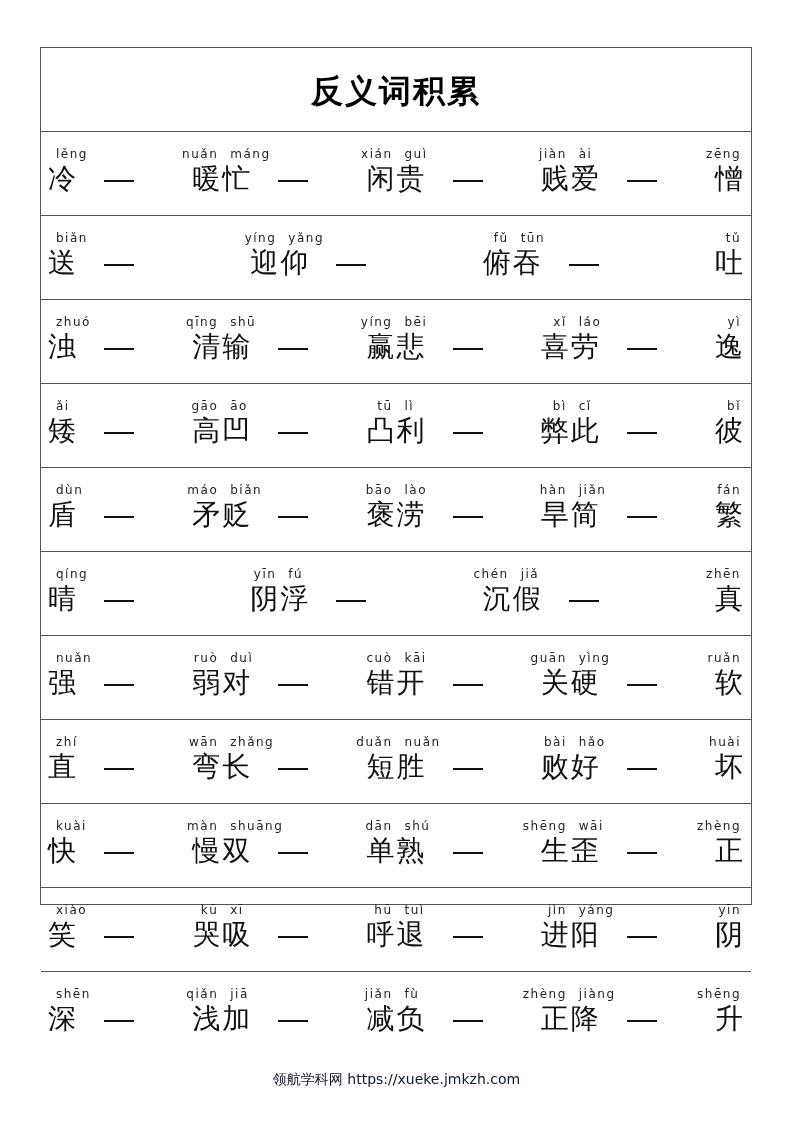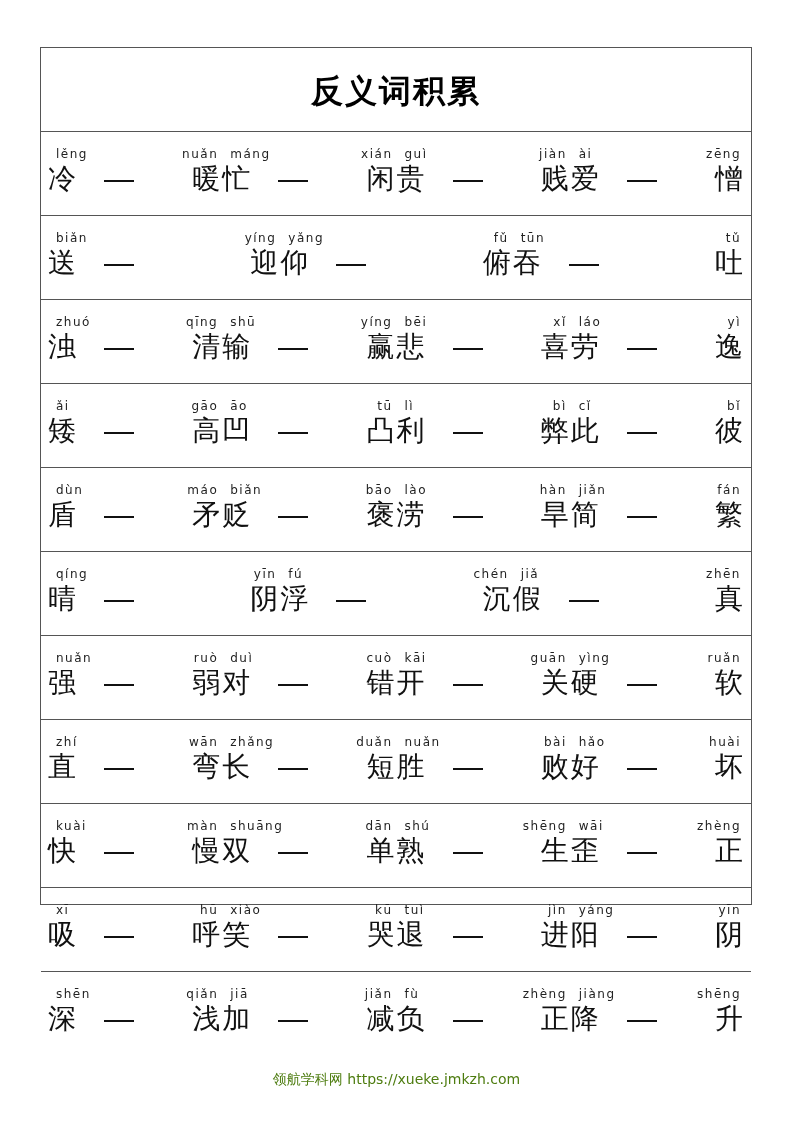--- a/index.html
+++ b/index.html
@@ -17,21 +17,21 @@
   .pair { flex: 1; position: relative; height: 100%; }
   .pair .py { position: absolute; top: 15px; font-size: 12px; letter-spacing: 1.5px;
               font-family: "DejaVu Sans", sans-serif; color: #222; white-space: nowrap; }
   .pair .py.left { left: 8px; }
   .pair .py.right { right: 4px; text-align: right; }
   .pair .ch { position: absolute; top: 30px; font-size: 28px; line-height: 34px; color: #111; }
   .pair .ch.left { left: 0; }
   .pair .ch.right { right: 2px; }
   .pair .dash { position: absolute; top: 48px; left: 56px; width: 30px; height: 2px; background: #111; }
   .footer { position: absolute; top: 1071px; left: 0; width: 793px; text-align: center;
-            font-size: 14px; color: #4d7c0f; font-family: "DejaVu Sans", sans-serif; }
+            font-size: 14px; color: #0f172a; font-family: "DejaVu Sans", sans-serif; }
 </style>
 </head>
 <body>
 
 <div class="sheet">
   <div class="title-row">
     <div class="title">反义词积累</div>
   </div>
   <div id="rows">
       <div class="row">
@@ -285,32 +285,32 @@
         <div class="pair">
           <span class="py left">wāi</span>
           <span class="py right">zhèng</span>
           <span class="ch left">歪</span>
           <span class="dash"></span>
           <span class="ch right">正</span>
         </div>
       </div>
       <div class="row">
         <div class="pair">
+          <span class="py left">xiào</span>
+          <span class="py right">kū</span>
+          <span class="ch left">笑</span>
+          <span class="dash"></span>
+          <span class="ch right">哭</span>
+        </div>
+        <div class="pair">
           <span class="py left">xī</span>
           <span class="py right">hū</span>
           <span class="ch left">吸</span>
           <span class="dash"></span>
           <span class="ch right">呼</span>
-        </div>
-        <div class="pair">
-          <span class="py left">xiào</span>
-          <span class="py right">kū</span>
-          <span class="ch left">笑</span>
-          <span class="dash"></span>
-          <span class="ch right">哭</span>
         </div>
         <div class="pair">
           <span class="py left">tuì</span>
           <span class="py right">jìn</span>
           <span class="ch left">退</span>
           <span class="dash"></span>
           <span class="ch right">进</span>
         </div>
         <div class="pair">
           <span class="py left">yáng</span>

